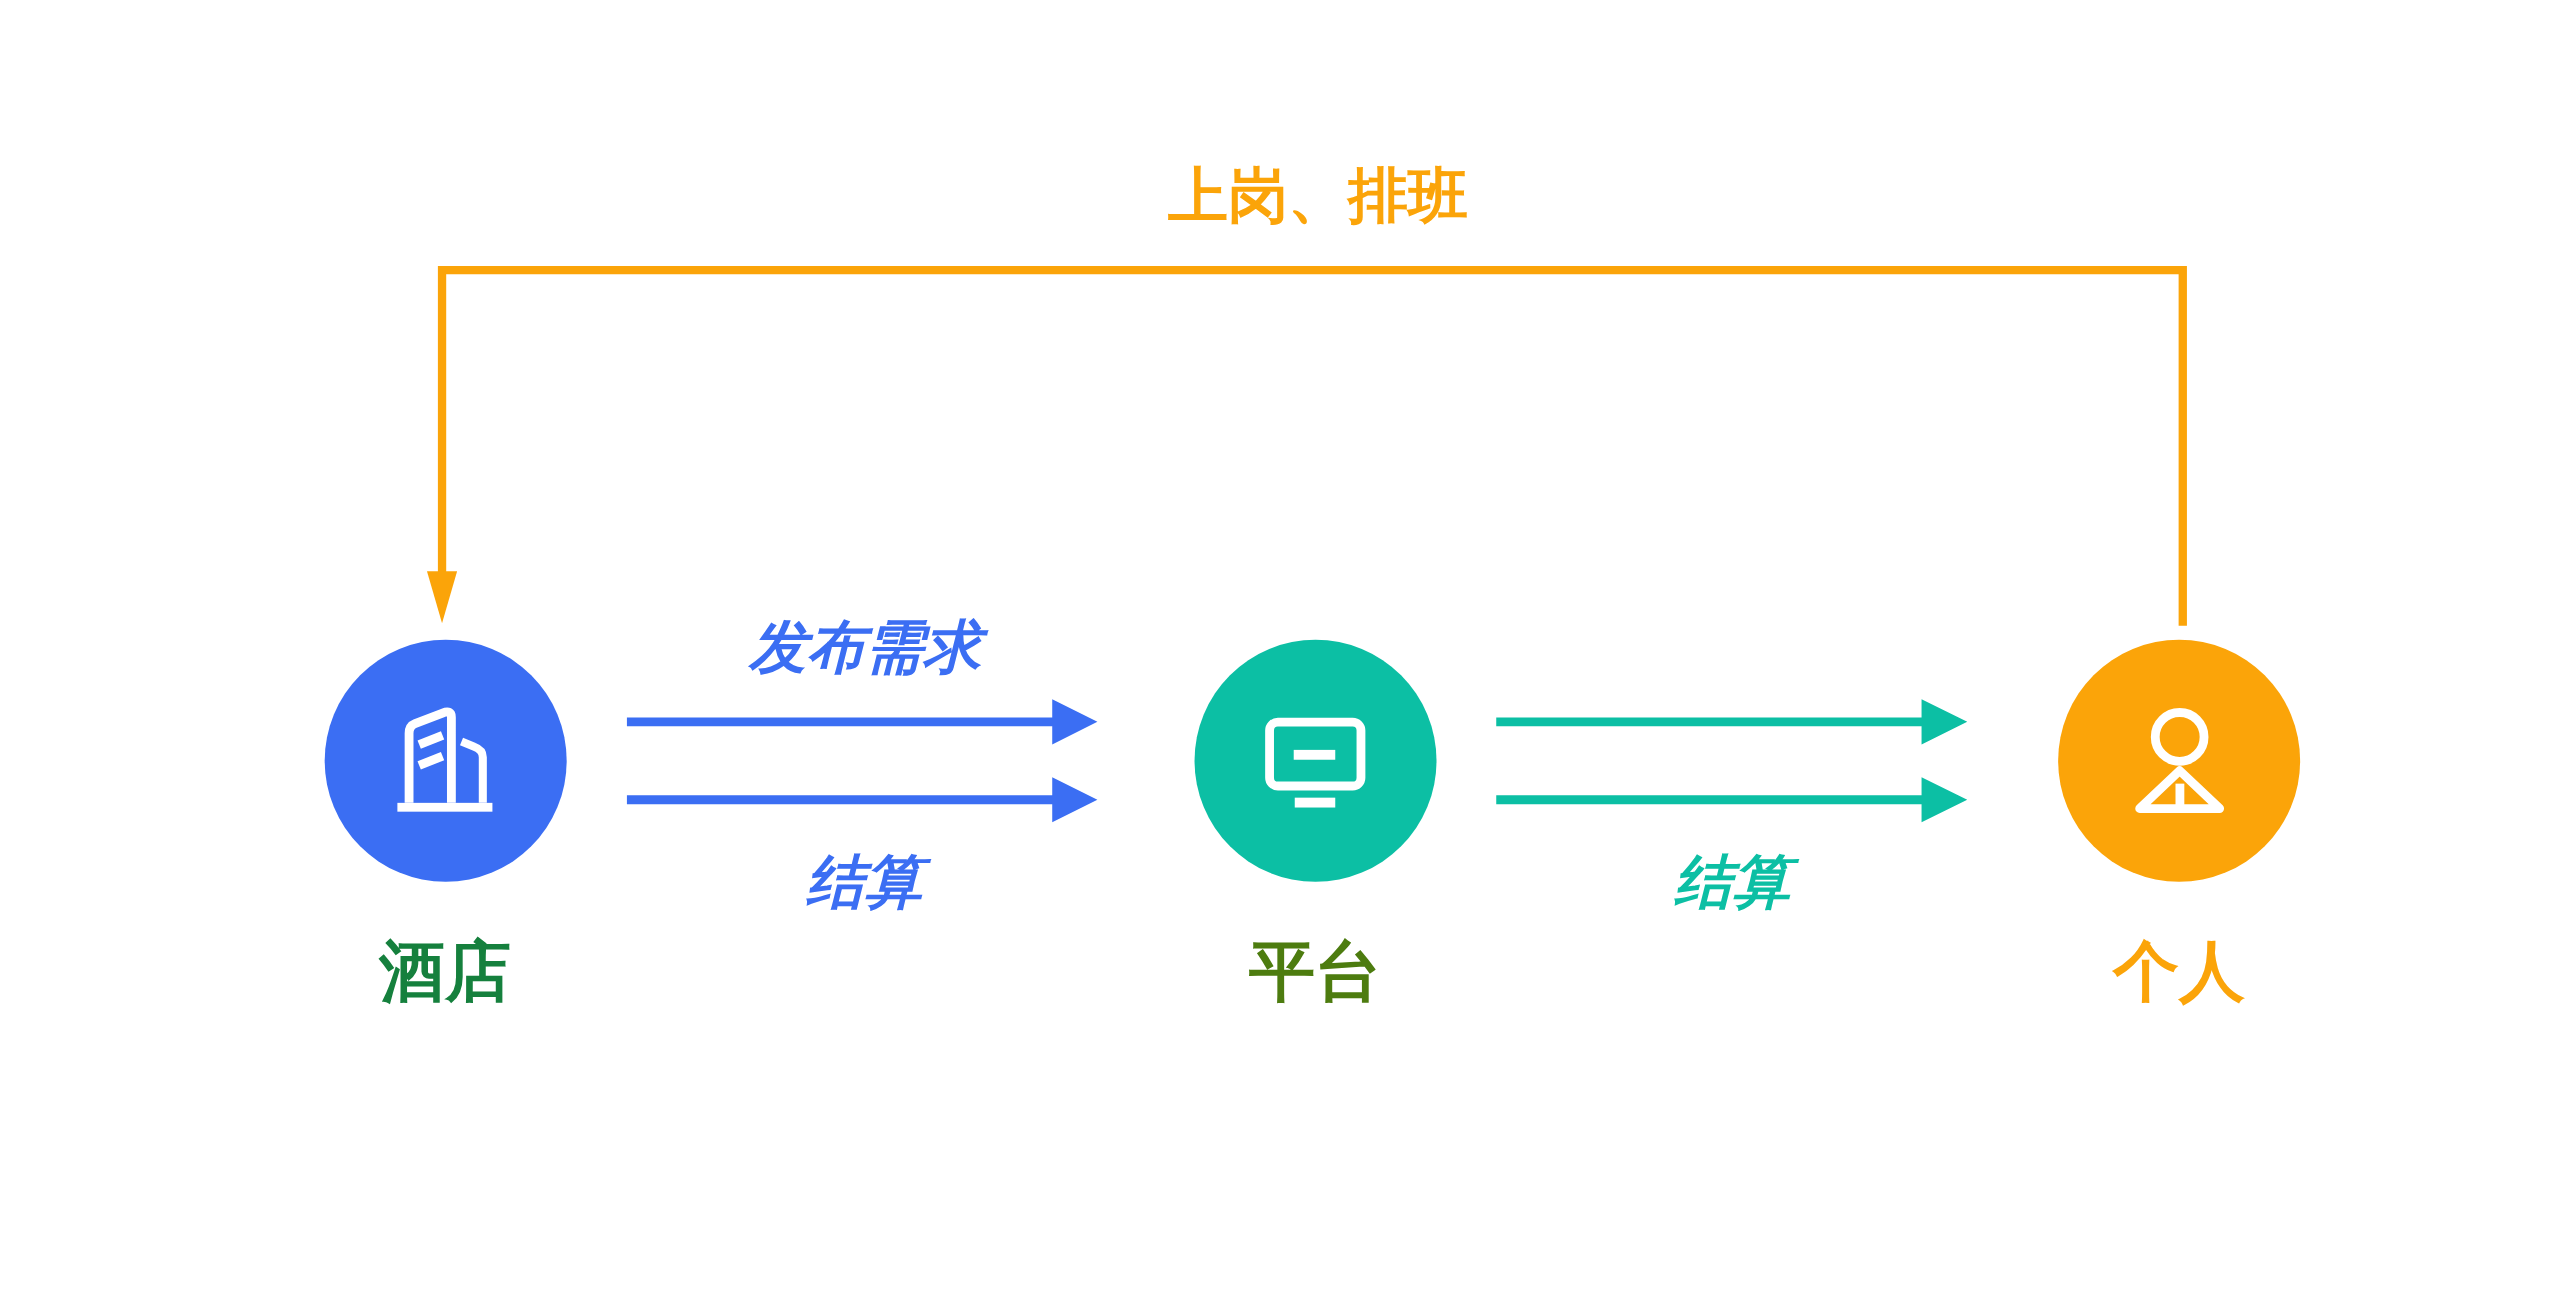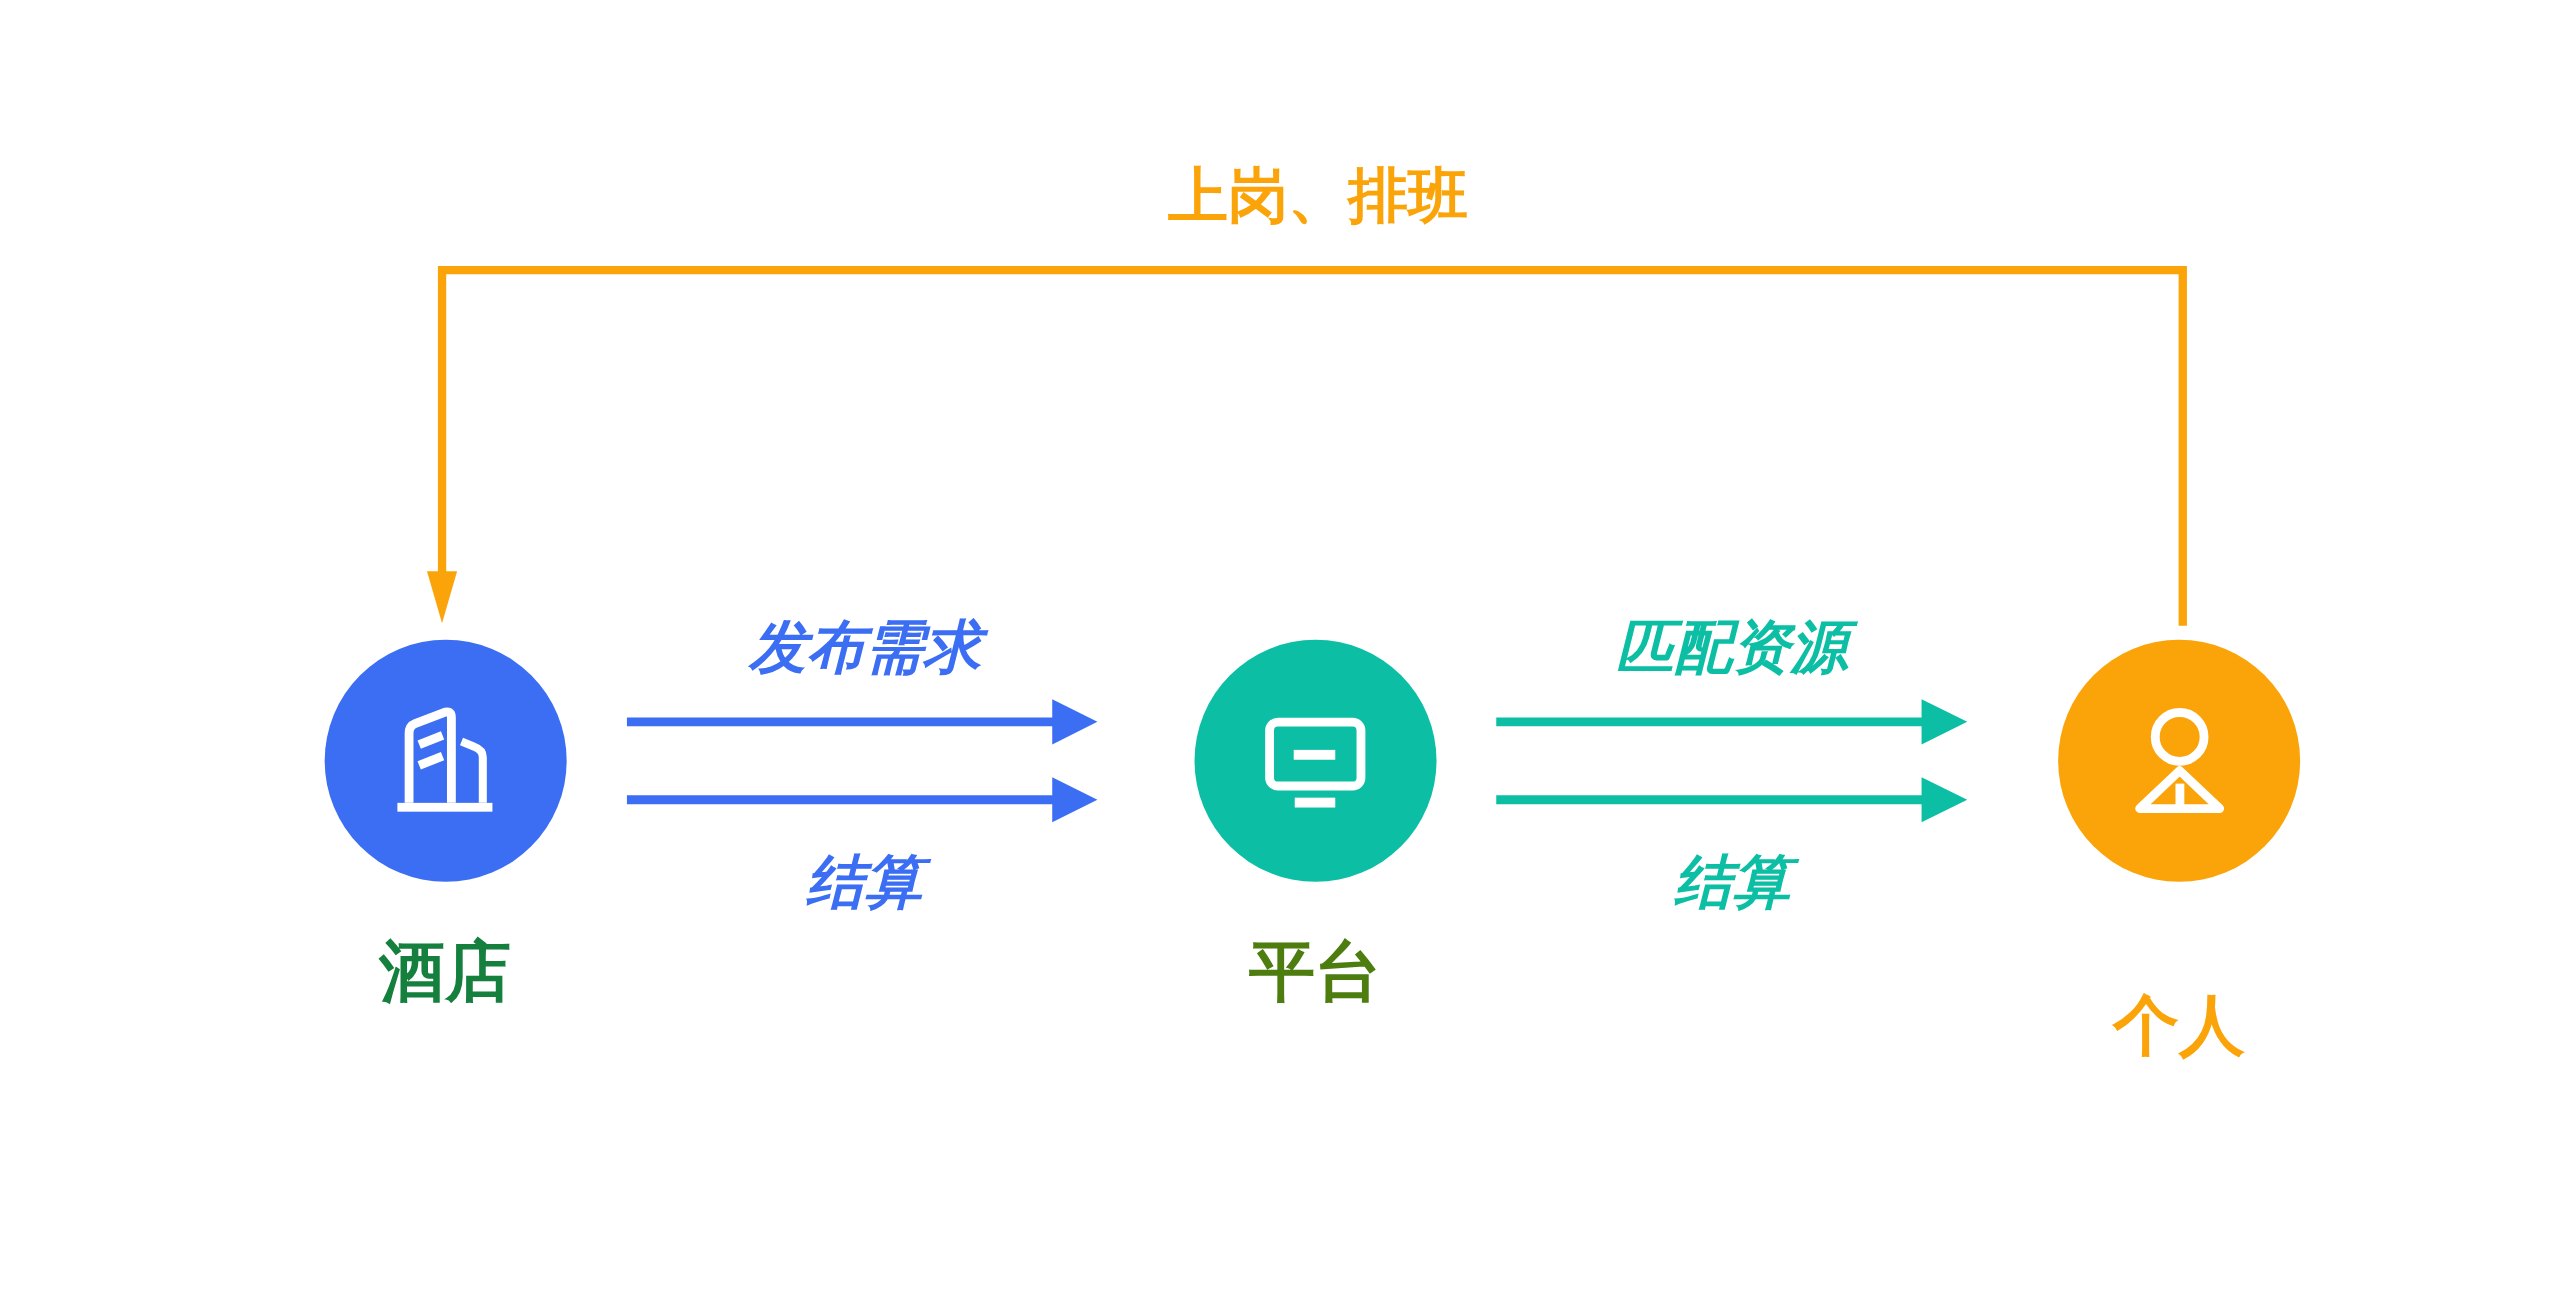--- a/index.html
+++ b/index.html
@@ -58,24 +58,23 @@
       </g>
     </g>
   </svg>
 
   <div class="lbl lbl-top" style="left: 1318px; top: 196px; color: rgb(251, 164, 9);">上岗、排班</div>
 
   <div class="lbl lbl-flow" style="left: 865px; top: 647px; color: rgb(59, 110, 243);">发布需求</div>
 
   <div class="lbl lbl-flow" style="left: 864px; top: 882px; color: rgb(59, 110, 243);">结算</div>
 
-  <div class="lbl lbl-flow" style="left: 1732px; top: 647px; color: rgb(12, 191, 164);">匹配资源</div>
 
   <div class="lbl lbl-flow" style="left: 1732px; top: 882px; color: rgb(12, 191, 164);">结算</div>
 
   <div class="lbl lbl-node" style="left: 445px; top: 971px; color: #15803d;">酒店</div>
 
   <div class="lbl lbl-node" style="left: 1315px; top: 971px; color: #4d7c0f;">平台</div>
 
-  <div class="lbl lbl-node" style="left: 2179px; top: 1025px; color: rgb(251, 164, 9); text-align: right;">个人</div>
+  <div class="lbl lbl-node" style="left: 2179px; top: 971px; color: rgb(251, 164, 9); text-align: right;">个人</div>
 
 </div>
 
 
 </body></html>

